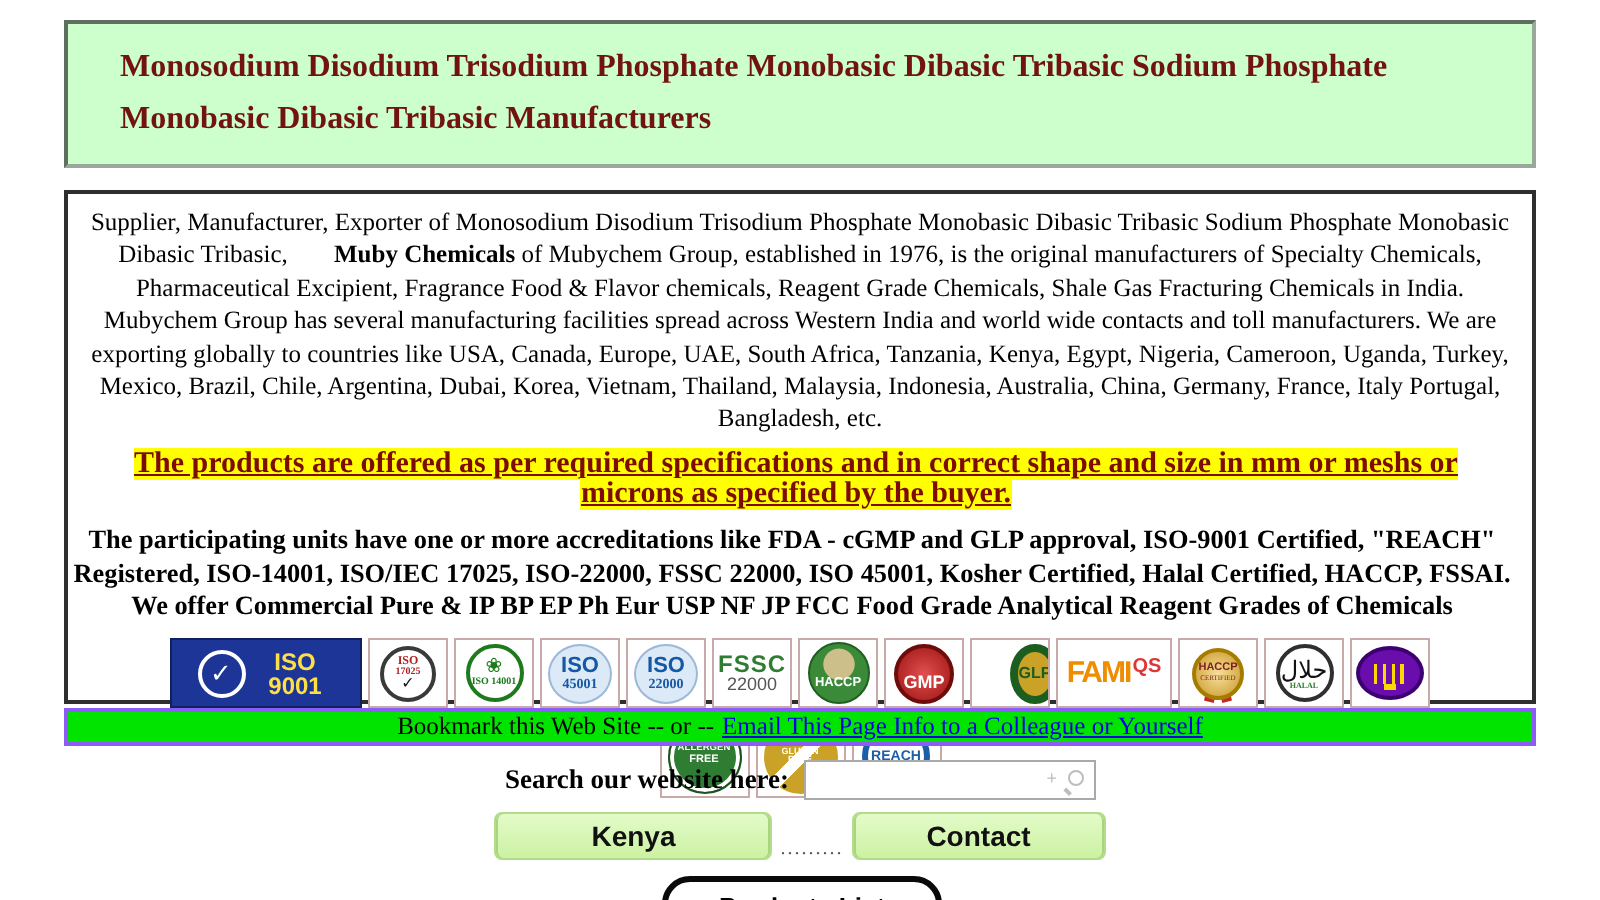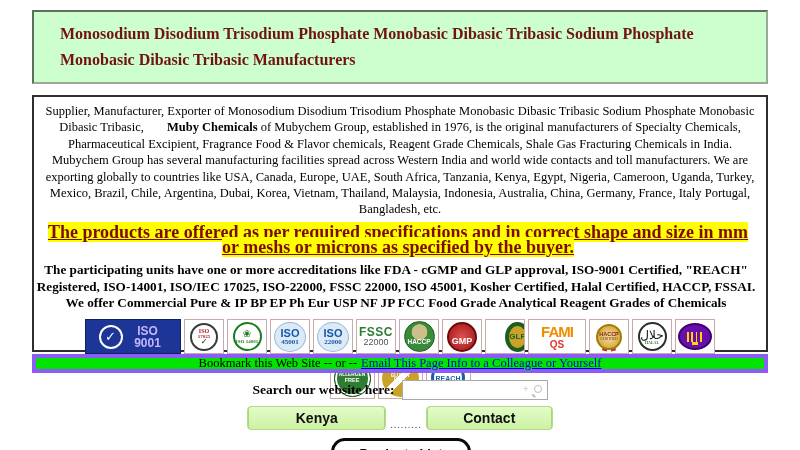--- a/index.html
+++ b/index.html
@@ -21,21 +21,21 @@
   }
 
   
   .text-box{
     top:95px;height:257px;background:#ffffff;box-sizing:border-box;
     border:2px solid #2e2e2e;text-align:center;
   }
   .text-box p{margin:0;}
   .intro{padding:6px 9px 0 9px;font-size:12.5px;line-height:16.4px;color:#000;}
   .intro b{font-weight:bold;margin-left:20px;}
-  .highlight-wrap{padding:7px 12px 0 8px;font-size:18px;line-height:15.5px;font-weight:bold;}
+  .highlight-wrap{padding:7px 12px 0 8px;font-size:15px;line-height:15.5px;font-weight:bold;}
   .highlight-wrap span{
     background:#ffff00;color:#7d0b00;text-decoration:underline;
   }
   .accred{padding:6px 8px 0 0;font-size:13.2px;line-height:16.8px;font-weight:bold;color:#000;}
 
   
   .logo-row{display:flex;justify-content:center;gap:3px;}
   #logo-row-1{margin-top:7px;}
   #logo-row-2{margin-top:3px;}
   .tile{
@@ -44,21 +44,21 @@
     overflow:hidden;flex:0 0 auto;
   }
   #logo-row-2 .tile{height:42px;width:45px;}
   .art{display:flex;flex-direction:column;align-items:center;justify-content:center;line-height:1;}
   .ln{display:block;text-align:center;}
 
   .t-iso9001{width:96px;background:#1d3596;border-color:#10205e;}
   .t-iso9001 .art{flex-direction:row;gap:5px;}
   .t-iso9001 .ln0{width:20px;height:20px;border:2px solid #fff;border-radius:50%;
     color:#fff;font-size:13px;line-height:20px;}
-  .t-iso9001 .ln1{width:40px;color:#c4b5fd;font-weight:bold;font-size:12px;line-height:12px;
+  .t-iso9001 .ln1{width:40px;color:#fde047;font-weight:bold;font-size:12px;line-height:12px;
     font-family:"Liberation Sans",sans-serif;white-space:normal;}
 
   .t-iso17025 .art{width:28px;height:28px;border:2px solid #3a3a3a;border-radius:50%;box-sizing:border-box;}
   .t-iso17025 .ln0{font-size:6px;font-weight:bold;color:#b32020;}
   .t-iso17025 .ln1{font-size:5px;font-weight:bold;color:#b32020;}
   .t-iso17025 .ln2{font-size:8px;color:#111;margin-top:-1px;}
 
   .t-iso14001 .art{width:29px;height:29px;border:2px solid #1d7a1d;border-radius:50%;box-sizing:border-box;}
   .t-iso14001 .ln0{font-size:10px;color:#1d7a1d;}
   .t-iso14001 .ln1{font-size:5px;font-weight:bold;color:#1d7a1d;}
@@ -78,21 +78,21 @@
 
   .t-gmp .art{width:30px;height:30px;border-radius:50%;background:radial-gradient(#e05050,#9e1313);
     border:2px solid #6e0b0b;box-sizing:border-box;}
   .t-gmp .ln0{font-size:9px;font-weight:bold;color:#fff;font-family:"Liberation Sans",sans-serif;margin-top:10px;}
 
   .t-glp .art{width:30px;height:30px;border-radius:50%;background:#c9a227;
     border:4px solid #1b5e20;box-sizing:border-box;margin-left:25px;}
   .t-glp .ln0{font-size:8px;font-weight:bold;color:#1b5e20;font-family:"Liberation Sans",sans-serif;}
 
   .t-famiqs{width:58px;}
-  .t-famiqs .art{flex-direction:column;align-items:center;gap:1px;}
+  .t-famiqs .art{flex-direction:row;align-items:flex-start;gap:1px;}
   .t-famiqs .ln0{font-size:15px;font-weight:bold;color:#f08c00;font-family:"Liberation Sans",sans-serif;letter-spacing:-1px;}
   .t-famiqs .ln1{font-size:10px;font-weight:bold;color:#e03535;font-family:"Liberation Sans",sans-serif;}
 
   .t-fssai{width:74px;position:relative;}
   .t-fssai .ln0{font-size:20px;font-style:italic;color:#1a3a8c;font-family:"Liberation Serif",serif;}
   .t-fssai::after{content:"";position:absolute;top:6px;right:14px;width:7px;height:4px;
     background:#f08c00;border-radius:50% 50% 0 50%;}
 
   .t-haccp-gold{position:relative;}
   .t-haccp-gold .art{width:26px;height:26px;border-radius:50%;
@@ -124,21 +124,21 @@
   .t-glutenfree .ln1{font-size:4.5px;font-weight:bold;color:#fff;font-family:"Liberation Sans",sans-serif;}
 
   .t-reach{position:relative;}
   .t-reach .art{width:34px;height:34px;border-radius:50%;border:3px solid #1c5fa8;box-sizing:border-box;background:#fff;}
   .t-reach .ln0{font-size:7px;font-weight:bold;color:#1c5fa8;font-family:"Liberation Sans",sans-serif;}
   .t-reach .ln1{position:absolute;right:4px;bottom:2px;font-size:15px;color:#2bb24c;font-weight:bold;}
 
   
   .bookmark-bar{
     top:354px;height:19px;background:#00e400;box-sizing:border-box;
-    border:4px solid #8b5cf6;display:flex;align-items:center;justify-content:center;
+    border:2px solid #8b5cf6;display:flex;align-items:center;justify-content:center;
     font-size:12.5px;color:#000;
   }
   .bookmark-bar a{color:#0000e8;text-decoration:underline;margin-left:4px;cursor:pointer;}
 
   
   .search-row{
     top:378px;height:24px;display:flex;align-items:center;justify-content:center;gap:7px;
   }
   .search-label{font-weight:bold;font-size:13.5px;color:#000;}
   .search-wrap{position:relative;}

